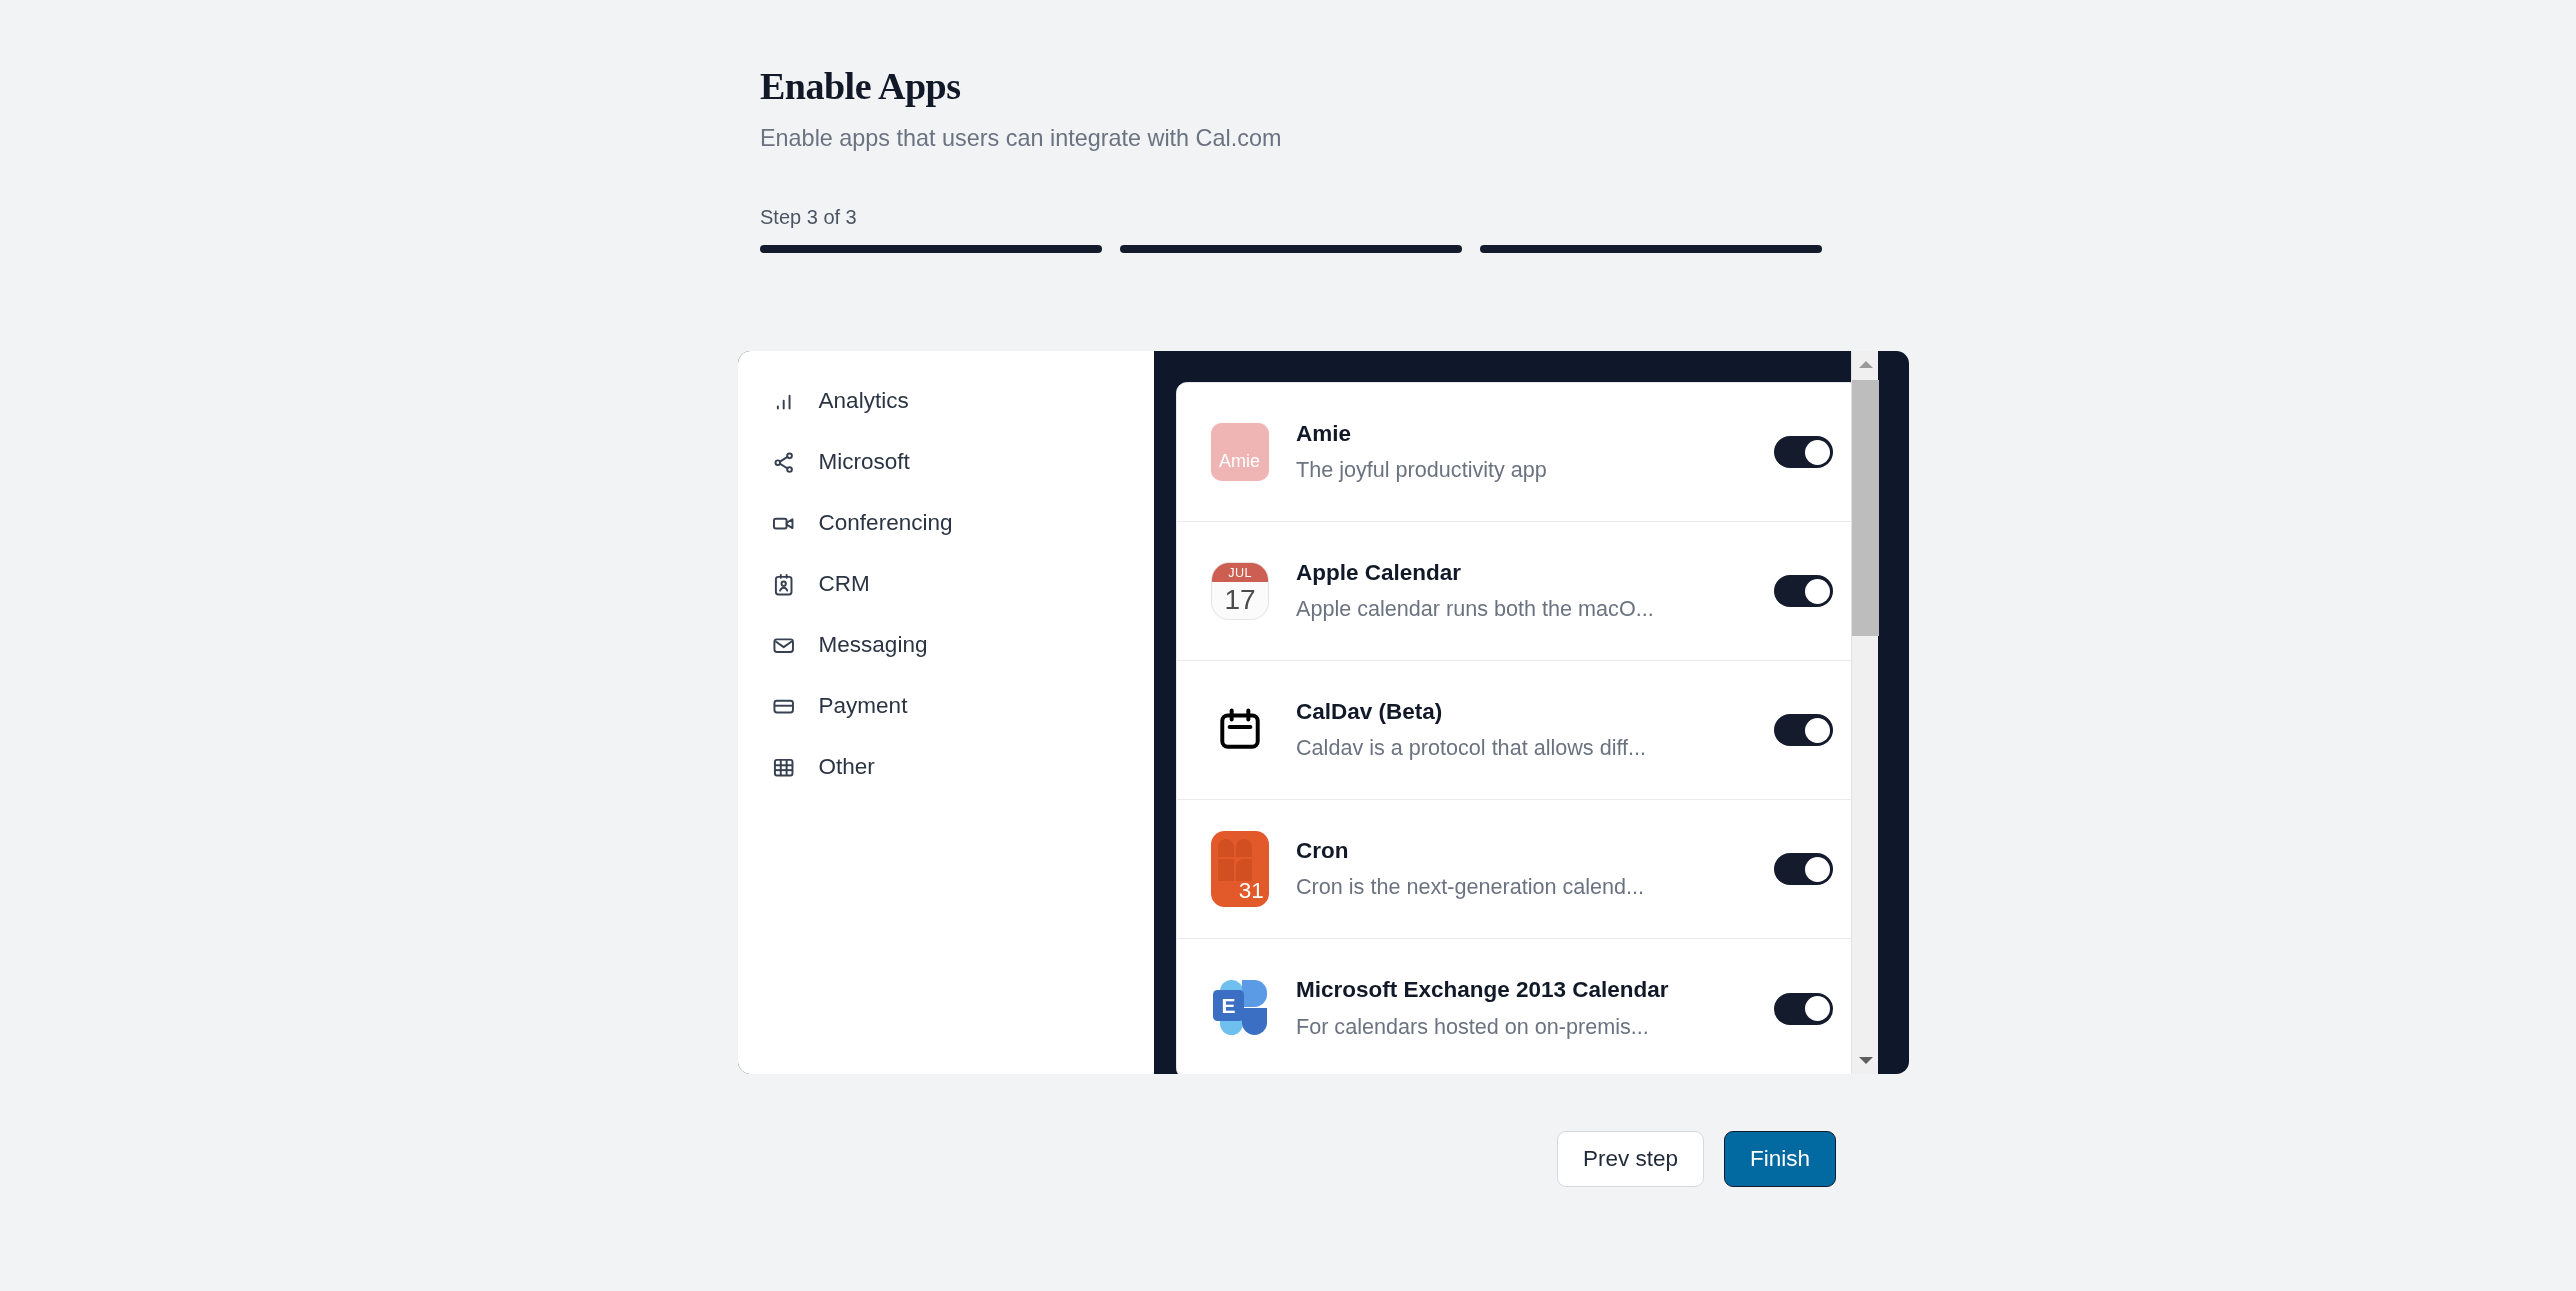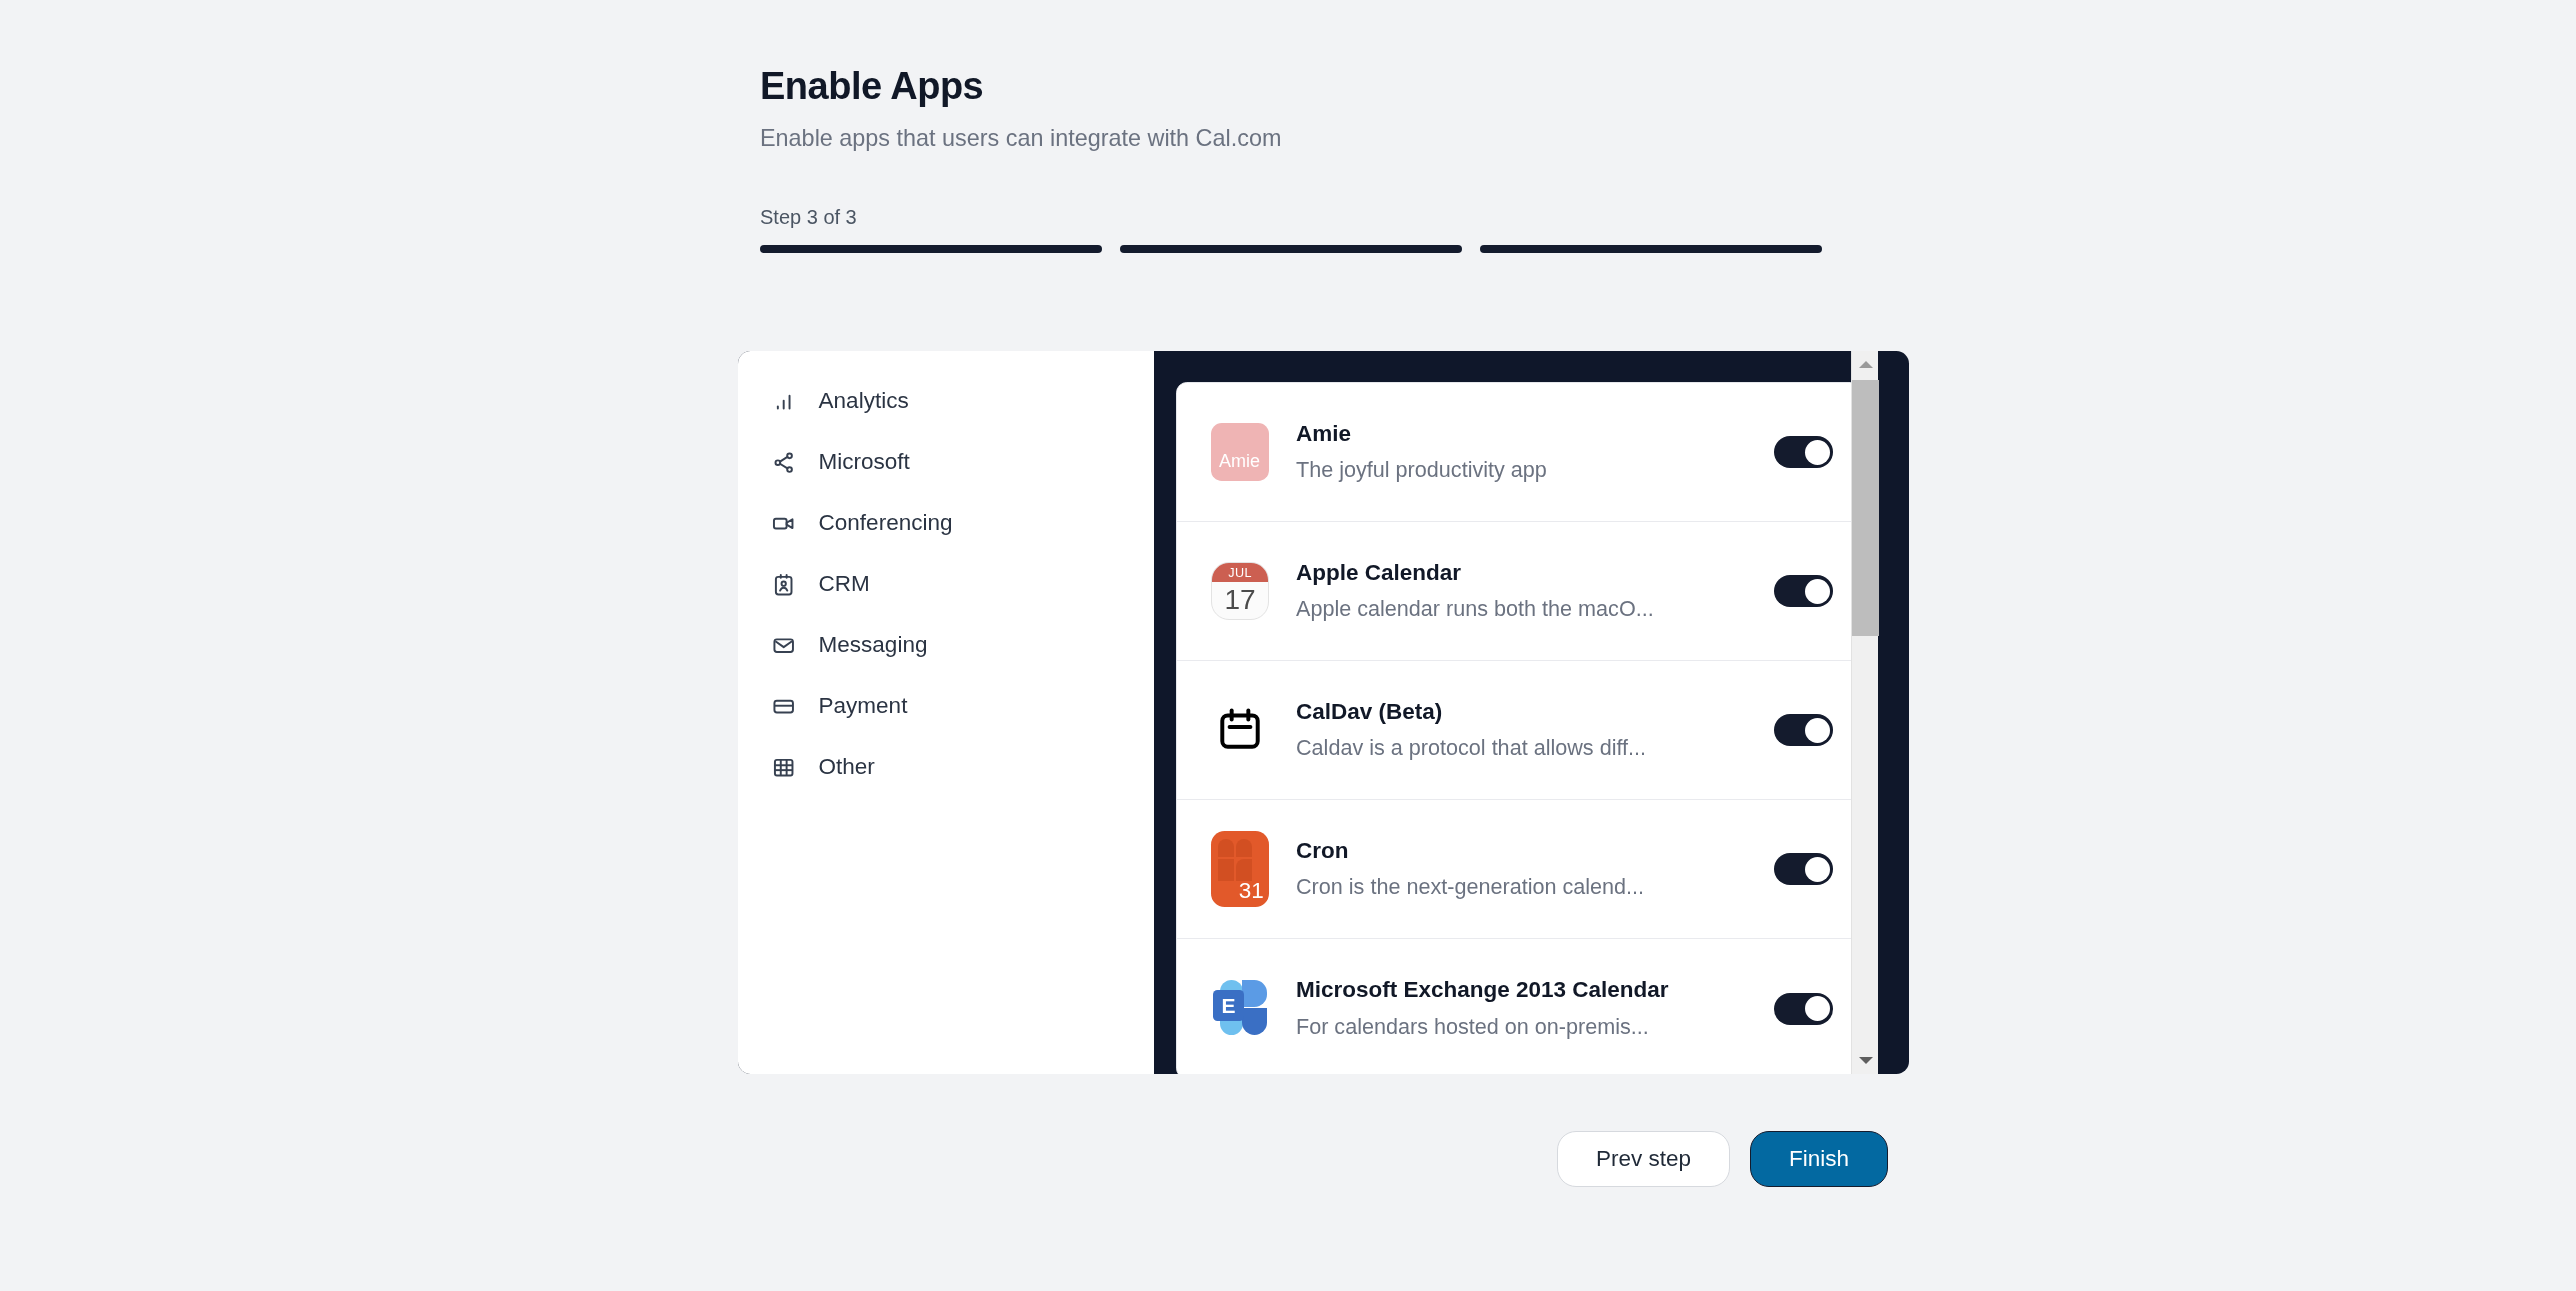--- a/index.html
+++ b/index.html
@@ -25,20 +25,21 @@
     left: 760px;
     top: 65px;
     width: 1064px;
   }
   .wizard-title {
     font-size: 38px;
     font-weight: 700;
     color: #111827;
     letter-spacing: -0.5px;
     line-height: 1.15;
+    font-family: Liberation Serif, serif;
   }
   .wizard-subtitle {
     margin-top: 14.4px;
     font-size: 23.4px;
     color: #6B7280;
     line-height: 1.3;
   }
 
   .step-label {
     position: absolute;
@@ -325,27 +326,27 @@
   .footer {
     position: absolute;
     left: 1557px;
     top: 1131px;
     display: flex;
     align-items: center;
     gap: 20px;
   }
   .btn {
     height: 56px;
-    border-radius: 19px;
+    border-radius: 9px;
     font-size: 22.5px;
     display: flex;
     align-items: center;
     justify-content: center;
     cursor: pointer;
-    padding: 0 38px;
+    padding: 0 25px;
     line-height: 1;
   }
   .btn-prev {
     background: #FFFFFF;
     border: 0.9px solid #D6D9DE;
     color: #1F2937;
   }
   .btn-finish {
     background: #0369a1;
     border: 0.9px solid #141B2D;

